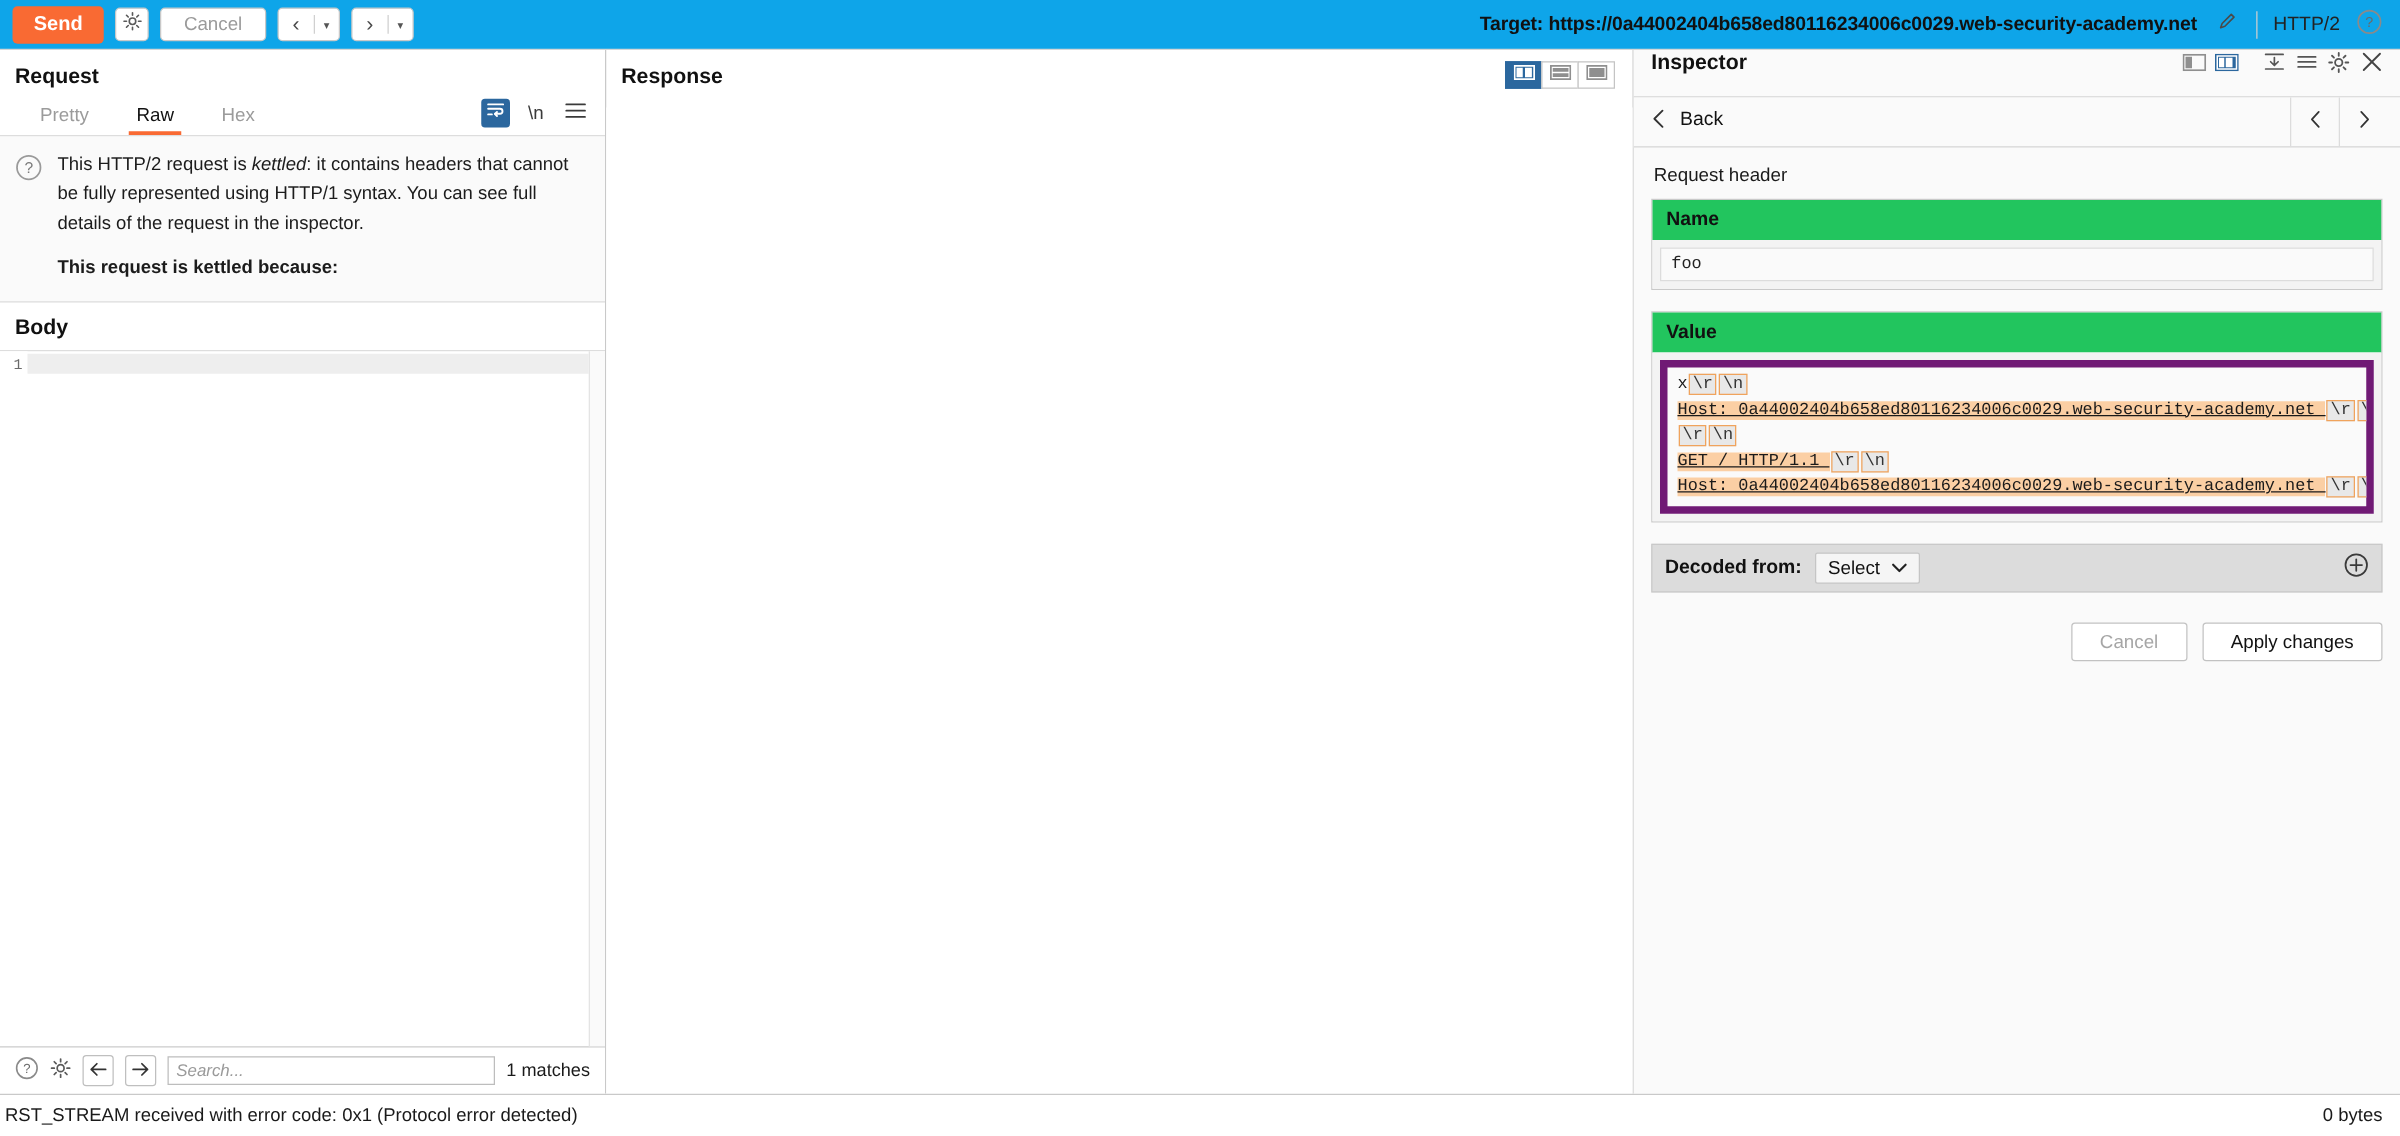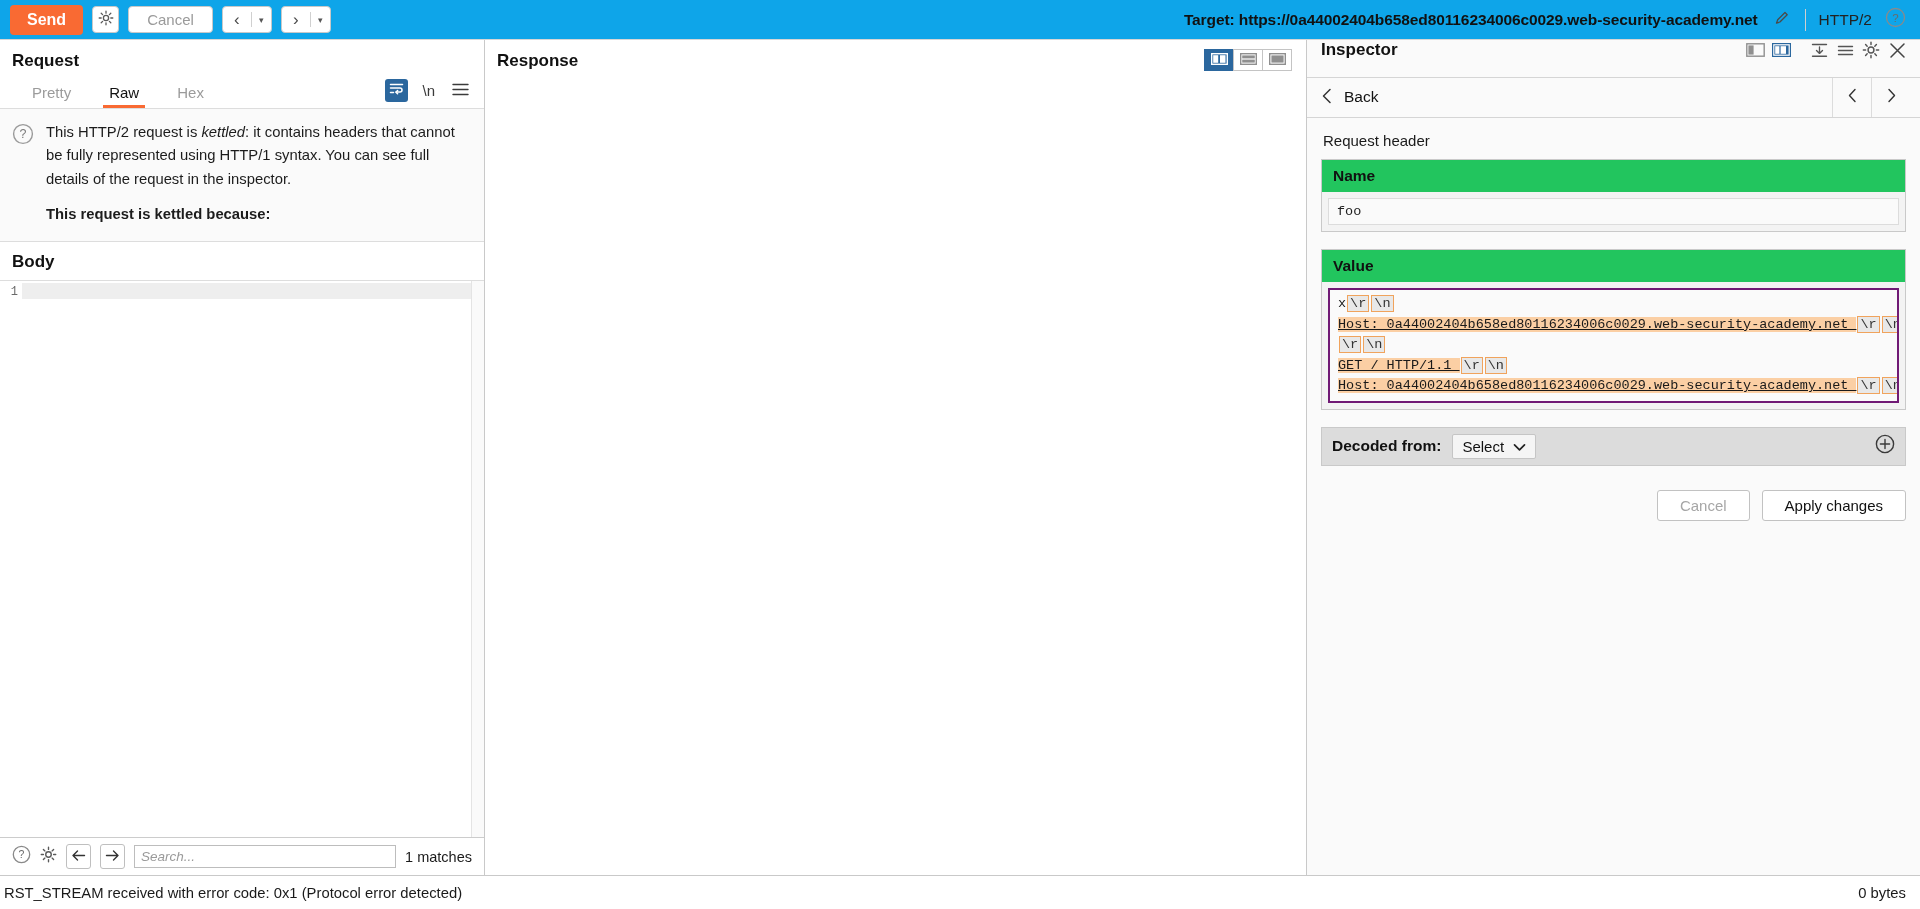--- a/index.html
+++ b/index.html
@@ -205,21 +205,21 @@
     background: #22c55e; padding: 7px 11px;
     font-size: 15.5px; font-weight: bold; color: #111;
   }
   .card-inner { padding: 6px; background: #f3f3f3; }
   .field-box {
     background: #fafafa; border: 1px solid #dcdcdc;
     padding: 5px 8px;
     font-family: "Liberation Mono", monospace; font-size: 13.5px; color: #222;
   }
   .val-box {
-    background: #fafafa; border: 2px solid #701a75;
+    background: #fafafa; border: 6px solid #701a75;
     padding: 4px 0 4px 0;
     font-family: "Liberation Mono", monospace; font-size: 13.5px;
     line-height: 1.52; color: #1a1a1a; white-space: nowrap; overflow: hidden;
   }
   .vline { padding: 0 8px; }
   .hl { background: #fbcfa4; text-decoration: underline; }
   .esc {
     background: #e8e8e8; border: 1px solid #f0a35c;
     padding: 0 2px; margin: 0 1px; color: #333;
   }

